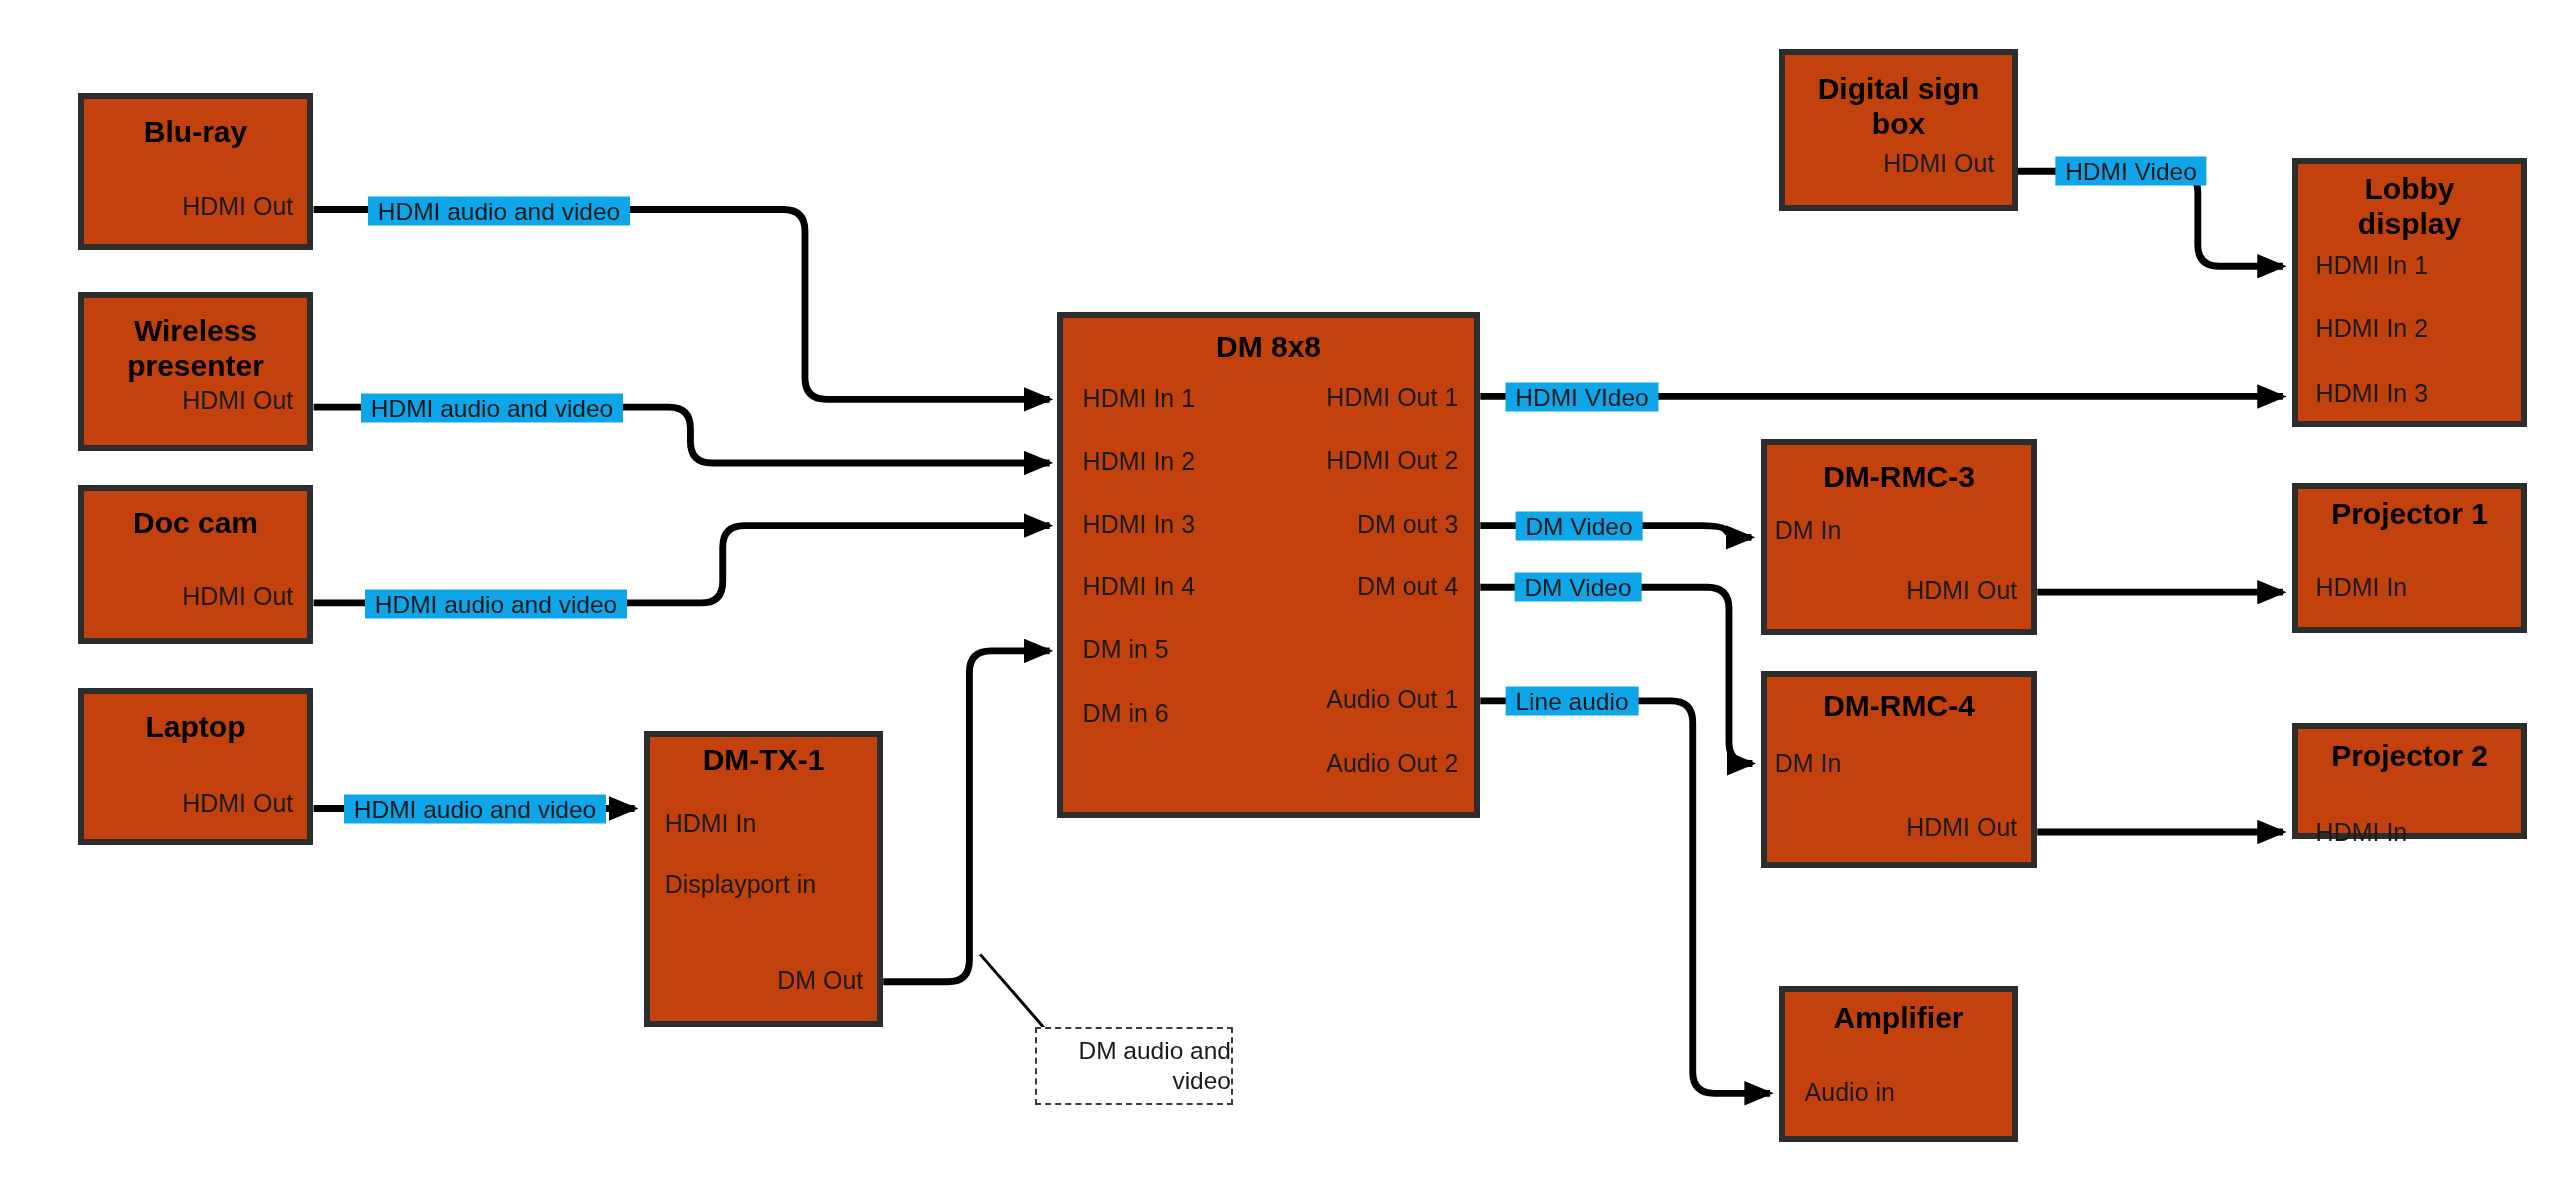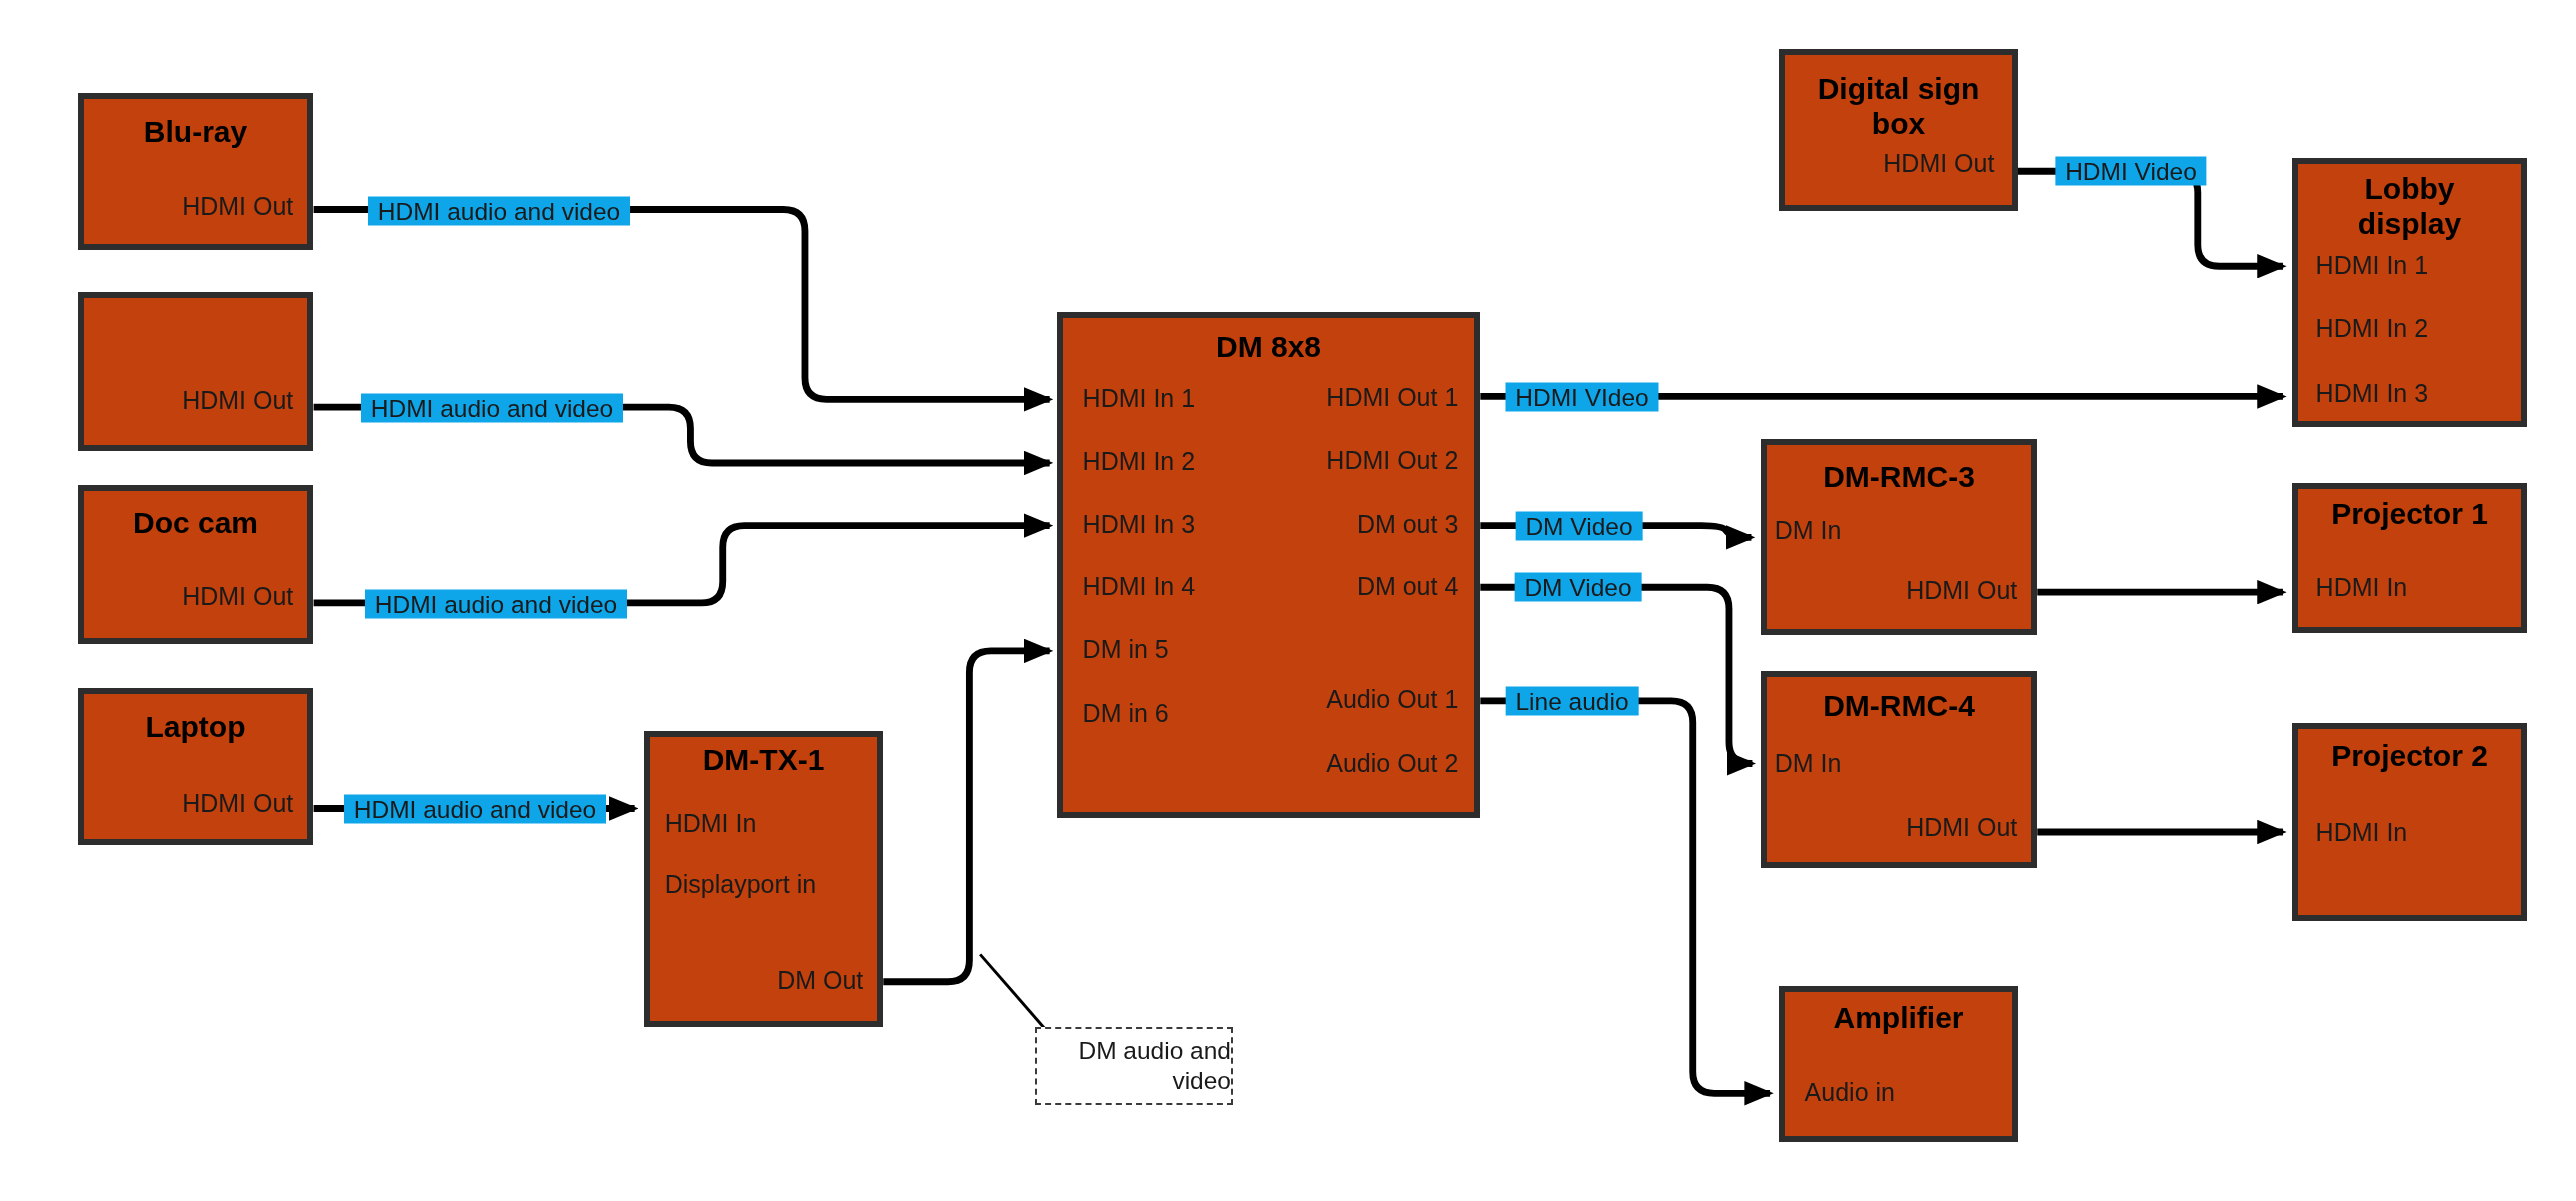--- a/index.html
+++ b/index.html
@@ -84,20 +84,24 @@
     <path class="wire" d="M2081 850 H2332" marker-end="url(#arw)"></path>
     <path class="leader" d="M1001 975 L1068 1052"></path>
   </svg>
 
   <div class="node" style="left:78px;top:93px;width:235px;height:157px">
     <div class="node-title" style="padding-top:14.7px">Blu-ray</div>
     <div class="port right" style="top:91px;right:13.7px">HDMI Out</div>
   </div>
 
   <div class="node" style="left:78px;top:292px;width:235px;height:159px">
+    <div class="node-title" style="padding-top:14.7px">
+      <div>Wireless</div>
+      <div>presenter</div>
+    </div>
     <div class="port right" style="top:86px;right:13.7px">HDMI Out</div>
   </div>
 
   <div class="node" style="left:78px;top:485px;width:235px;height:159px">
     <div class="node-title" style="padding-top:13.7px">Doc cam</div>
     <div class="port right" style="top:89px;right:13.7px">HDMI Out</div>
   </div>
 
   <div class="node" style="left:78px;top:688px;width:235px;height:157px">
     <div class="node-title" style="padding-top:14.7px">Laptop</div>
@@ -155,21 +159,21 @@
     <div class="node-title" style="padding-top:6.9px">Projector 1</div>
     <div class="port" style="top:82px;left:17.6px">HDMI In</div>
   </div>
 
   <div class="node" style="left:1761px;top:671px;width:276px;height:197px">
     <div class="node-title" style="padding-top:10.8px">DM-RMC-4</div>
     <div class="port" style="top:70px;left:7.8px">DM In</div>
     <div class="port right" style="top:134px;right:13.7px">HDMI Out</div>
   </div>
 
-  <div class="node" style="left:2292px;top:723px;width:235px;height:198px">
+  <div class="node" style="left:2292px;top:723px;width:235px;height:116px">
     <div class="node-title" style="padding-top:8.8px">Projector 2</div>
     <div class="port" style="top:87px;left:17.6px">HDMI In</div>
   </div>
 
   <div class="node" style="left:1779px;top:986px;width:239px;height:156px">
     <div class="node-title" style="padding-top:7.8px">Amplifier</div>
     <div class="port" style="top:84px;left:19.6px">Audio in</div>
   </div>
 
   <div class="wire-label" style="left:499px;top:211px">HDMI audio and video</div>

